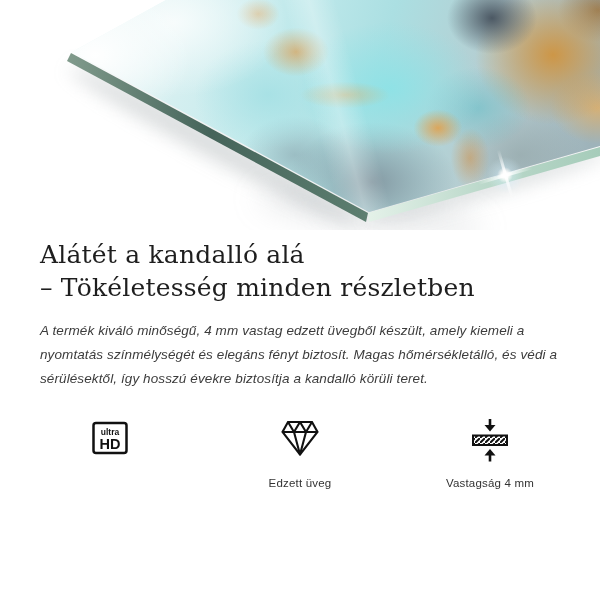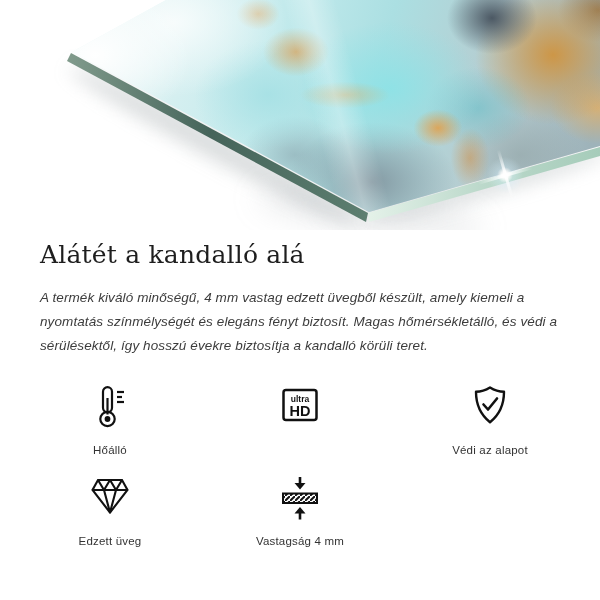--- a/index.html
+++ b/index.html
@@ -94,60 +94,38 @@
     <div class="shadow shadow-corner"></div>
     <div class="shadow shadow-right"></div>
     <div class="glass-surface"></div>
     <div class="glass-edge-left"></div>
     <div class="glass-edge-right"></div>
     <div class="sparkle"></div>
   </figure>
 
   <h1 class="title">
     <span>Alátét a kandalló alá</span><br>
+    <span>– Tökéletesség minden részletben</span>
   </h1>
 
   <p class="desc">A termék kiváló minőségű, 4 mm vastag edzett üvegből készült, amely kiemeli a nyomtatás színmélységét és elegáns fényt biztosít. Magas hőmérsékletálló, és védi a sérülésektől, így hosszú évekre biztosítja a kandalló körüli teret.</p>
 
   <div class="features">
 
-    <div class="feature">
-      <span class="ficon">
-        <svg width="40" height="46" viewBox="0 0 40 46">
-          <rect class="icon-stroke" x="13" y="2.2" width="9" height="25" rx="4.5" stroke-width="2.2"></rect>
-          <circle class="icon-stroke" cx="17.5" cy="34" r="7.2" stroke-width="2.2"></circle>
-          <line class="icon-stroke" x1="17.5" y1="13" x2="17.5" y2="29.5" stroke-width="2.2"></line>
-          <circle cx="17.5" cy="34" r="2.9" fill="#111111"></circle>
-          <line class="icon-stroke" x1="27" y1="7" x2="34" y2="7" stroke-width="2.2"></line>
-          <line class="icon-stroke" x1="27" y1="12" x2="32" y2="12" stroke-width="2.2"></line>
-          <line class="icon-stroke" x1="27" y1="17" x2="34" y2="17" stroke-width="2.2"></line>
-        </svg>
-      </span>
-      <span class="flabel">Hőálló</span>
-    </div>
 
     <div class="feature">
       <span class="ficon">
         <svg width="40" height="40" viewBox="0 0 40 40">
           <rect class="icon-stroke" x="3.5" y="5" width="33" height="30" rx="2.5" stroke-width="2.5"></rect>
           <text class="hd-word" x="20" y="17" font-size="8.5" text-anchor="middle">ultra</text>
           <text class="hd-word" x="20" y="30.5" font-size="14.5" text-anchor="middle">HD</text>
         </svg>
       </span>
     </div>
 
-    <div class="feature">
-      <span class="ficon">
-        <svg width="40" height="40" viewBox="0 0 40 40">
-          <path class="icon-stroke" stroke-width="2.4" stroke-linejoin="round" d="M20,2.5 C24.5,5.4 29.5,6.8 34,6.8 C34,17 31,28.5 20,37.3 C9,28.5 6,17 6,6.8 C10.5,6.8 15.5,5.4 20,2.5 Z"></path>
-          <polyline class="icon-stroke" stroke-width="2.6" stroke-linecap="round" stroke-linejoin="round" points="13.5,19.5 18,24.5 27,13.5"></polyline>
-        </svg>
-      </span>
-      <span class="flabel">Védi az alapot</span>
-    </div>
 
     <div class="feature">
       <span class="ficon">
         <svg width="40" height="40" viewBox="0 0 40 40">
           <g class="icon-stroke" stroke-width="2.1" stroke-linejoin="miter">
             <path d="M8,4 L32,4 L37.5,14 L20,36.5 L2.5,14 Z"></path>
             <line x1="2.5" y1="14" x2="37.5" y2="14"></line>
             <path d="M8,4 L14,14 M20,4 L14,14 M20,4 L26,14 M32,4 L26,14"></path>
             <path d="M14,14 L20,36.5 M26,14 L20,36.5"></path>
           </g>

